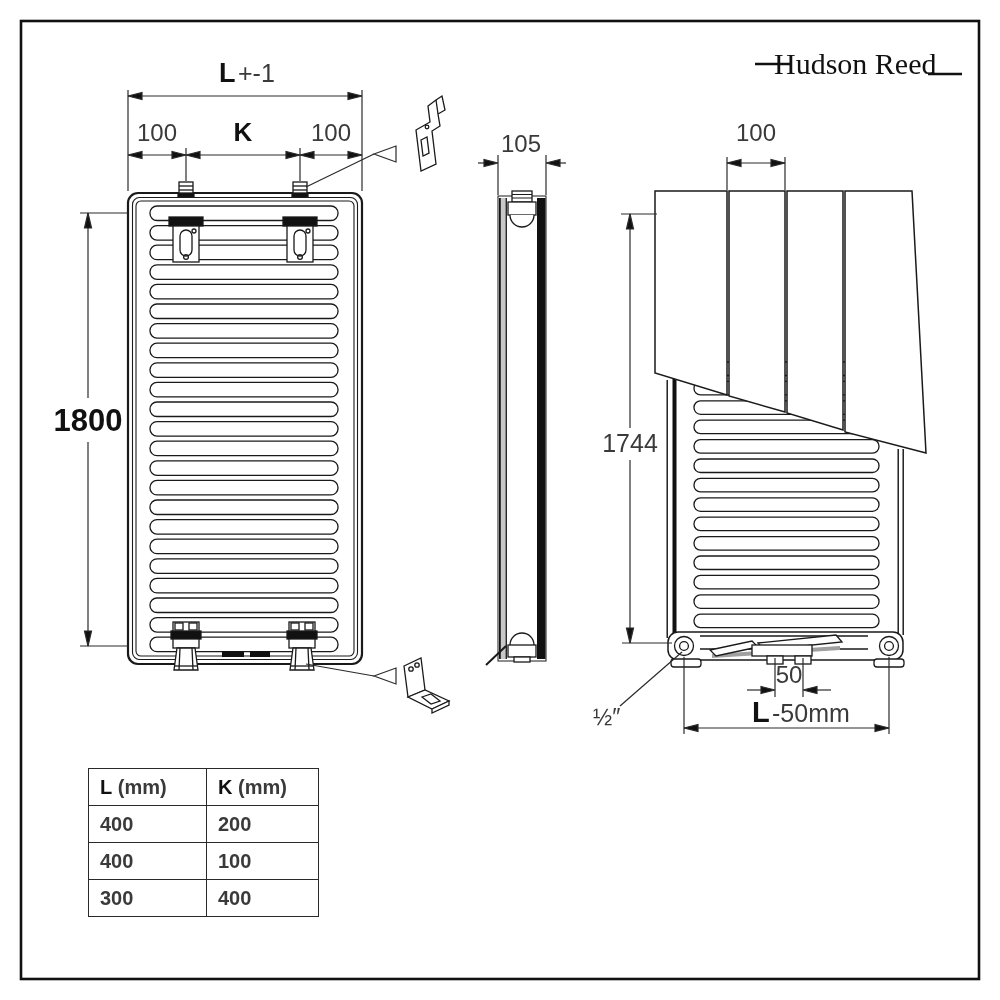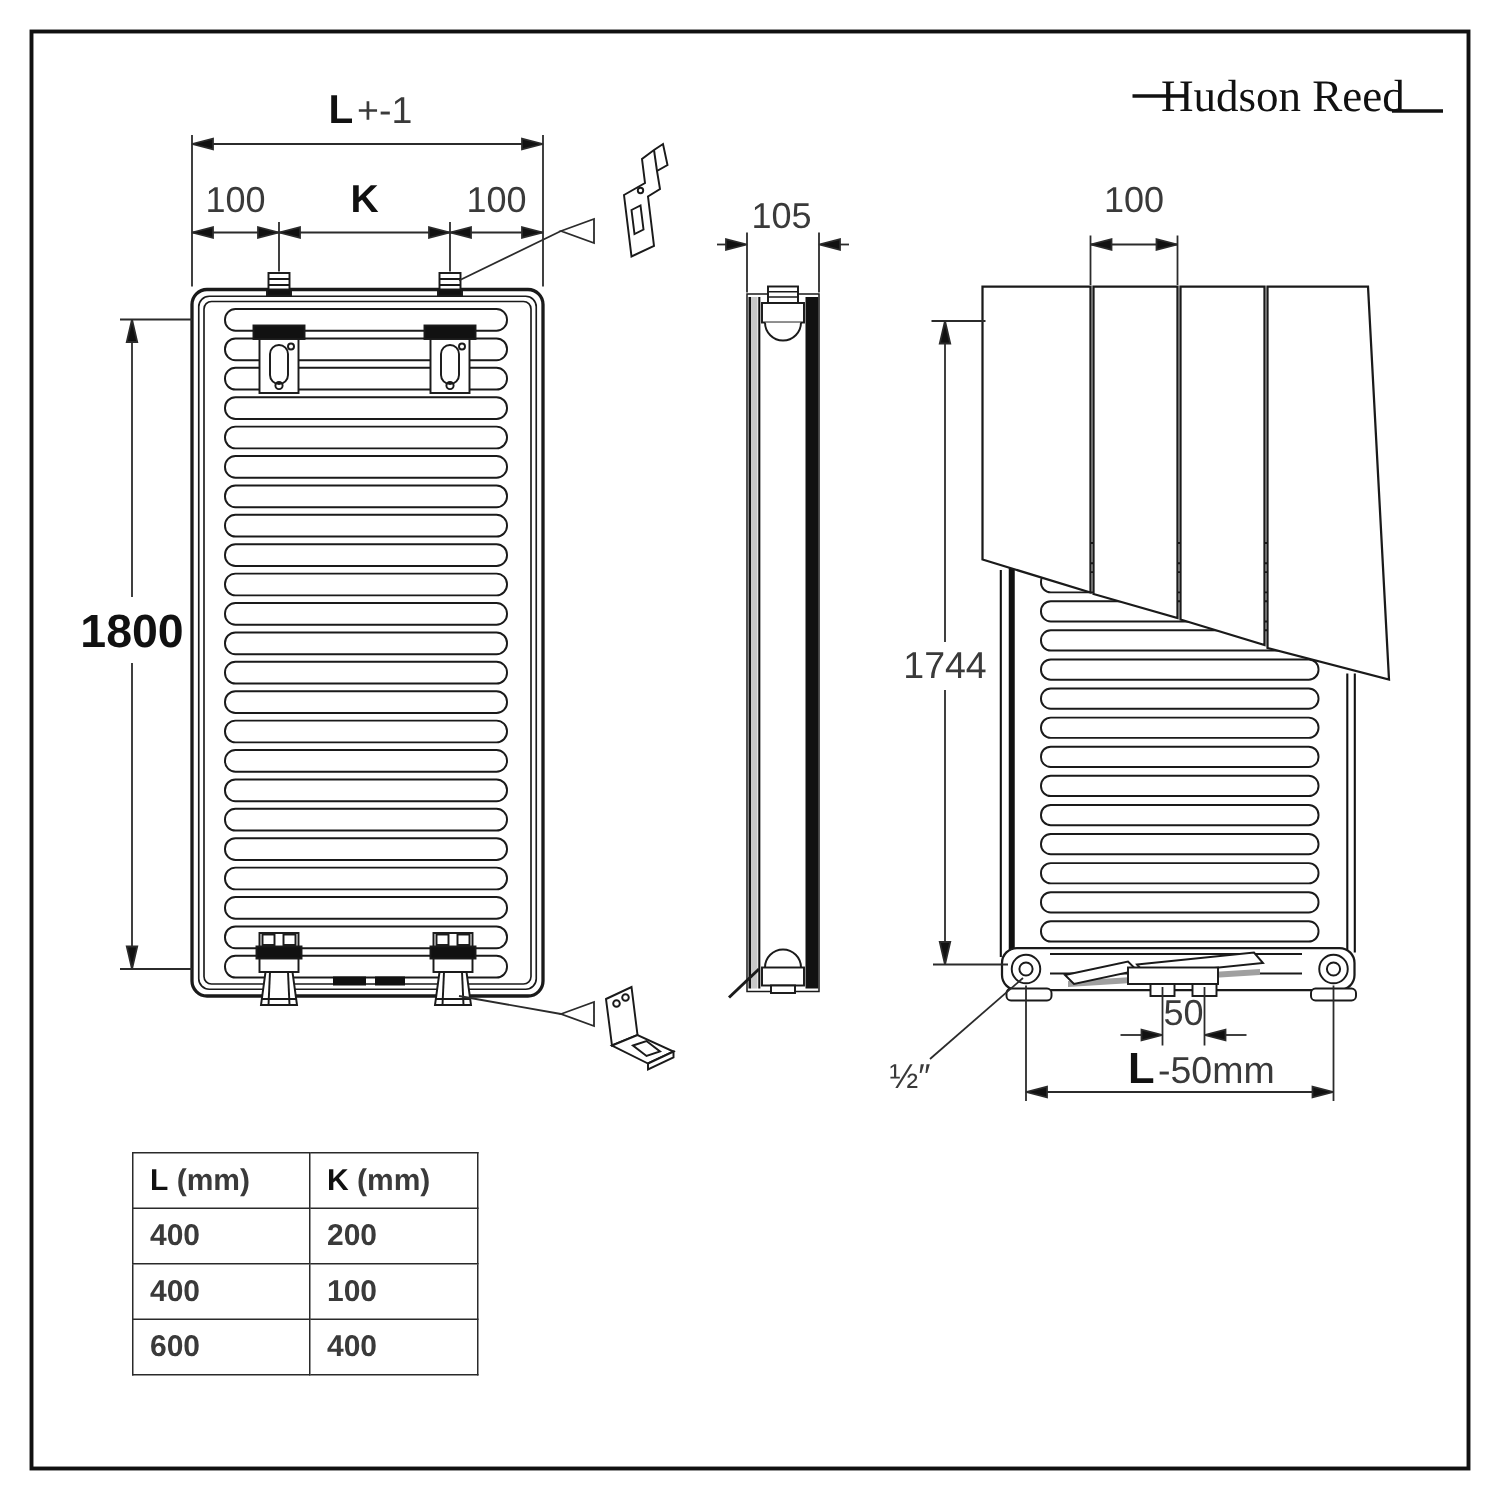--- a/index.html
+++ b/index.html
@@ -276,19 +276,19 @@
   </tr>
   <tr>
     <td>400</td>
     <td>200</td>
   </tr>
   <tr>
     <td>400</td>
     <td>100</td>
   </tr>
   <tr>
-    <td>600</td>
+    <td>300</td>
     <td>400</td>
   </tr>
 </tbody>
     </table>
 
 </div>
 
 </body></html>

